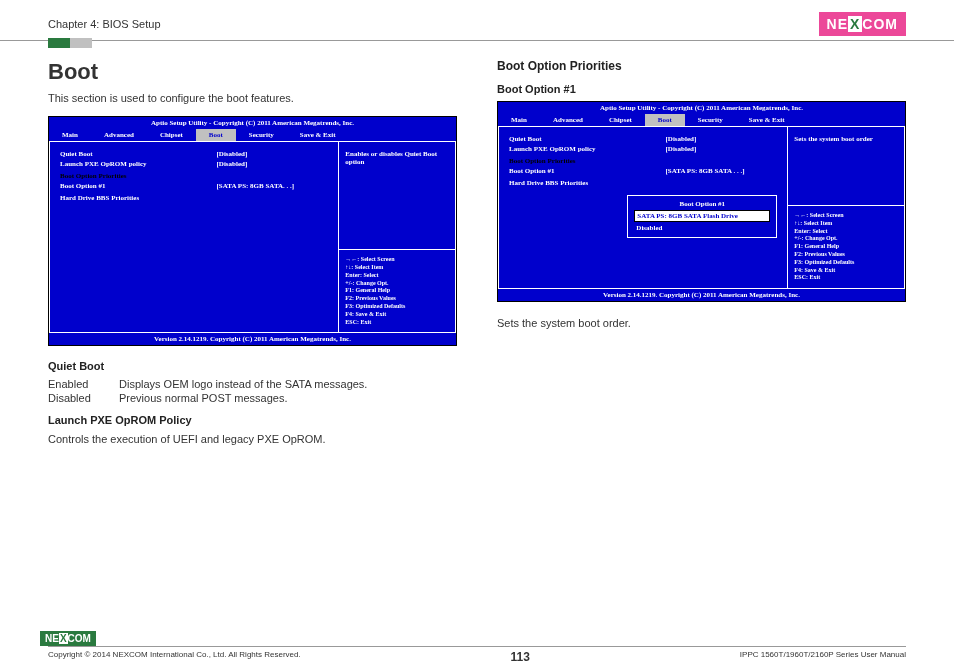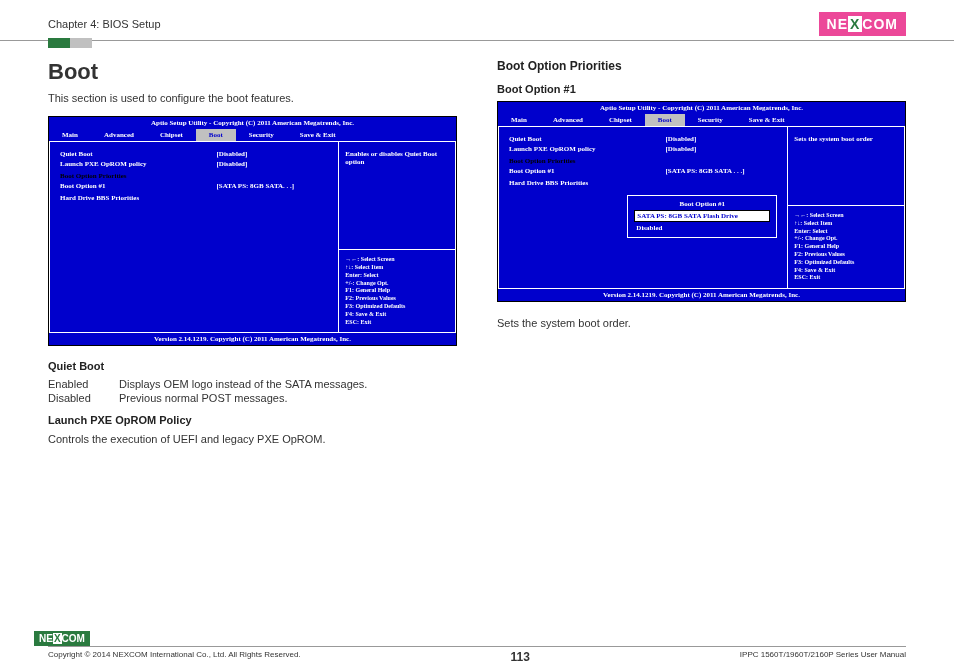--- a/index.html
+++ b/index.html
@@ -33,21 +33,21 @@
 .bios-black { color: #000; }
 .bios-footer { background: #0000cc; color: #fff; text-align: center; padding: 2px; }
 .popup { border: 1px solid #fff; background: #0000cc; padding: 4px 6px; margin-top: 6px; width: 150px; float: right; }
 .popup-title { color: #fff; text-align: center; margin-bottom: 2px; }
 .popup-sel { background: #fff; color: #0000cc; padding: 1px 2px; margin-bottom: 1px; border: 1px solid #000; }
 .popup-opt { color: #fff; padding: 1px 2px; }
 .def-row { display: flex; font-size: 11px; margin-bottom: 2px; }
 .def-label { width: 71px; }
 .def-val { flex: 1; }
 .footer { position: absolute; bottom: 8px; left: 48px; right: 48px; border-top: 1px solid #999; padding-top: 3px; display: flex; justify-content: space-between; font-size: 8px; color: #333; }
-.footer-logo { background: #2a7a3f; color: #fff; padding: 2px 5px; font-weight: bold; font-size: 10px; position: absolute; bottom: 26px; left: 34px; }
+.footer-logo { background: #2a7a3f; color: #fff; padding: 2px 5px; font-weight: bold; font-size: 10px; position: absolute; bottom: 26px; left: 40px; }
 .page-num { font-weight: bold; font-size: 12px; }
 </style>
 </head>
 <body>
 
 <div class="header">
   <div class="chapter">Chapter 4: BIOS Setup</div>
   <div class="logo">NE<span class="x">X</span>COM</div>
 </div>
 <div class="tab-marks">

